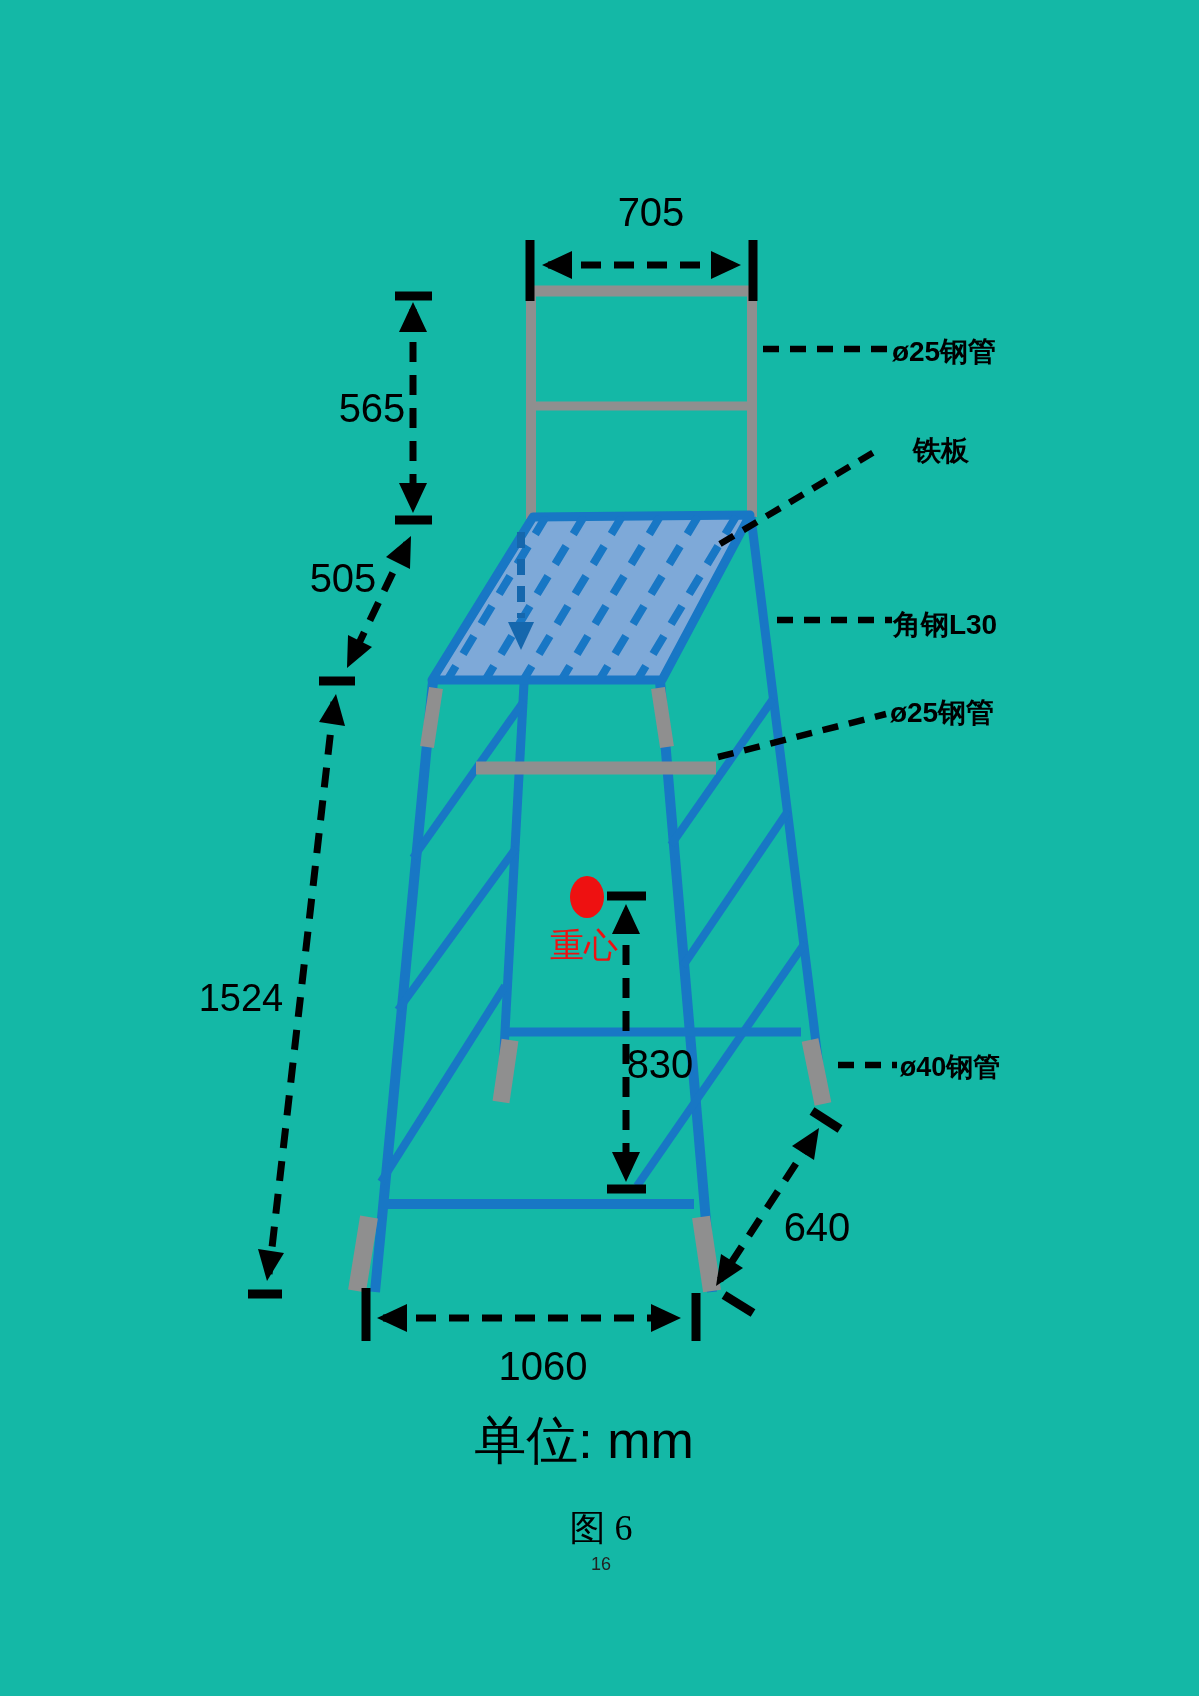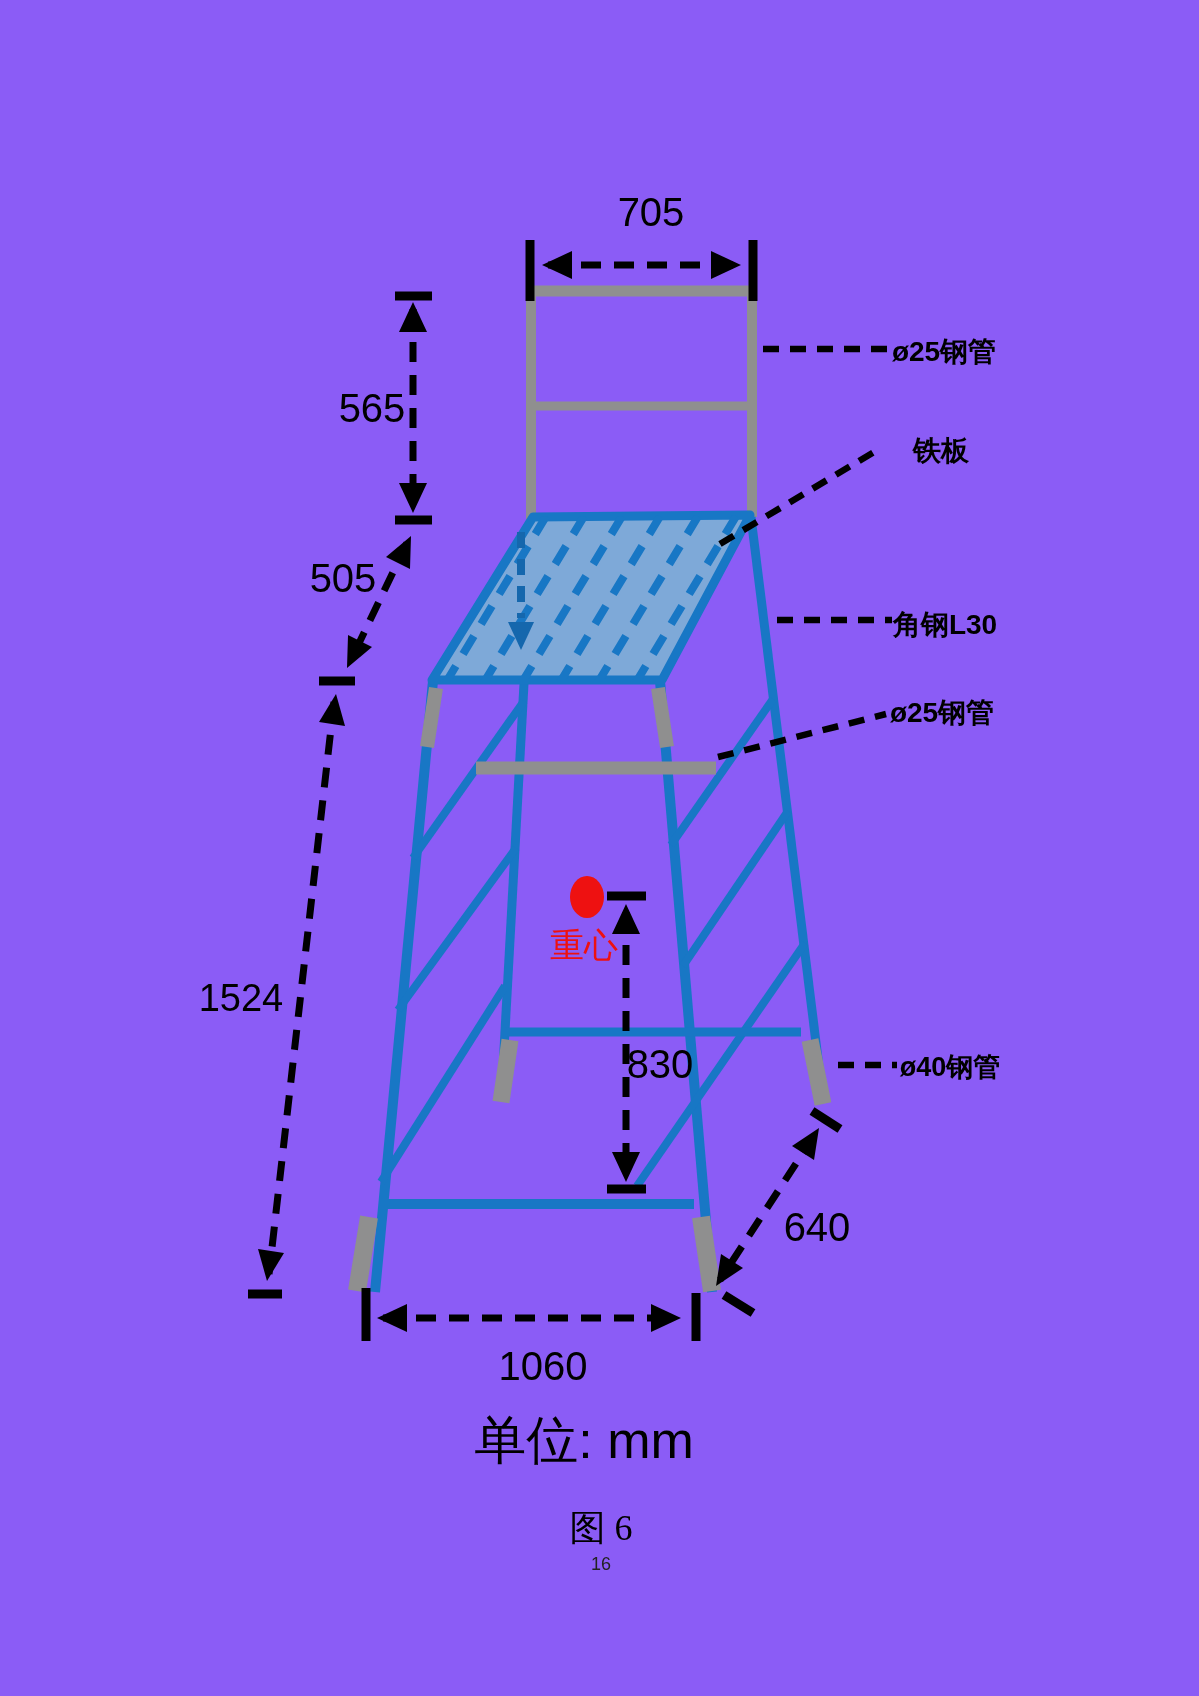--- a/index.html
+++ b/index.html
@@ -1,19 +1,19 @@
 <!DOCTYPE html>
 <html><head>
 <meta charset="utf-8">
 <style>
   html,body{margin:0;padding:0;background:#ffffff;}
   .page{
     position:relative;
     width:1199px;height:1696px;
-    background:#8b5cf6;
+    background:#14b8a6;
     font-family:"Liberation Sans","DejaVu Sans",sans-serif;
     overflow:hidden;
   }
   svg{display:block;}
   text{user-select:none;}
   .dim-num{
     font-family:"Liberation Sans","DejaVu Sans",sans-serif;
     font-size:40px;fill:#000000;
     text-anchor:middle;dominant-baseline:central;
   }

